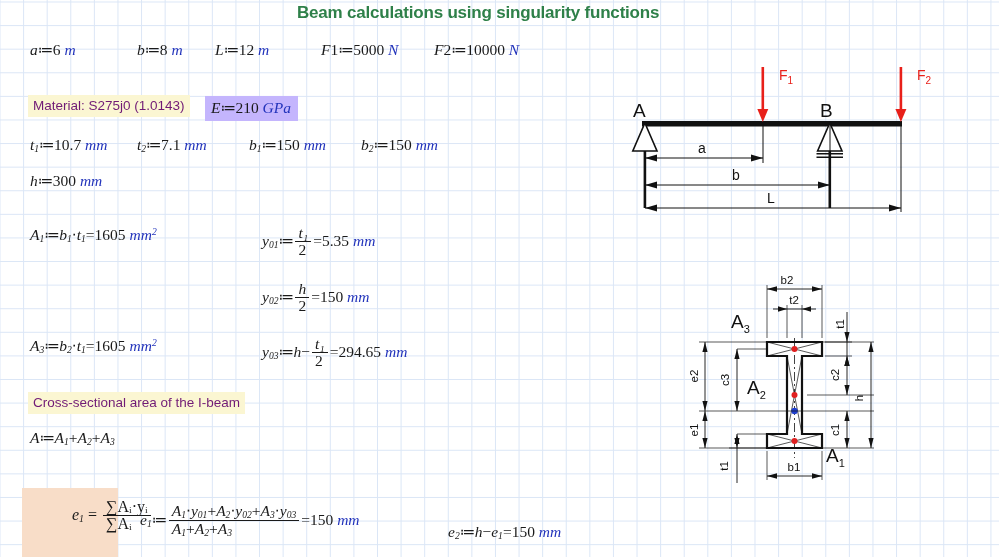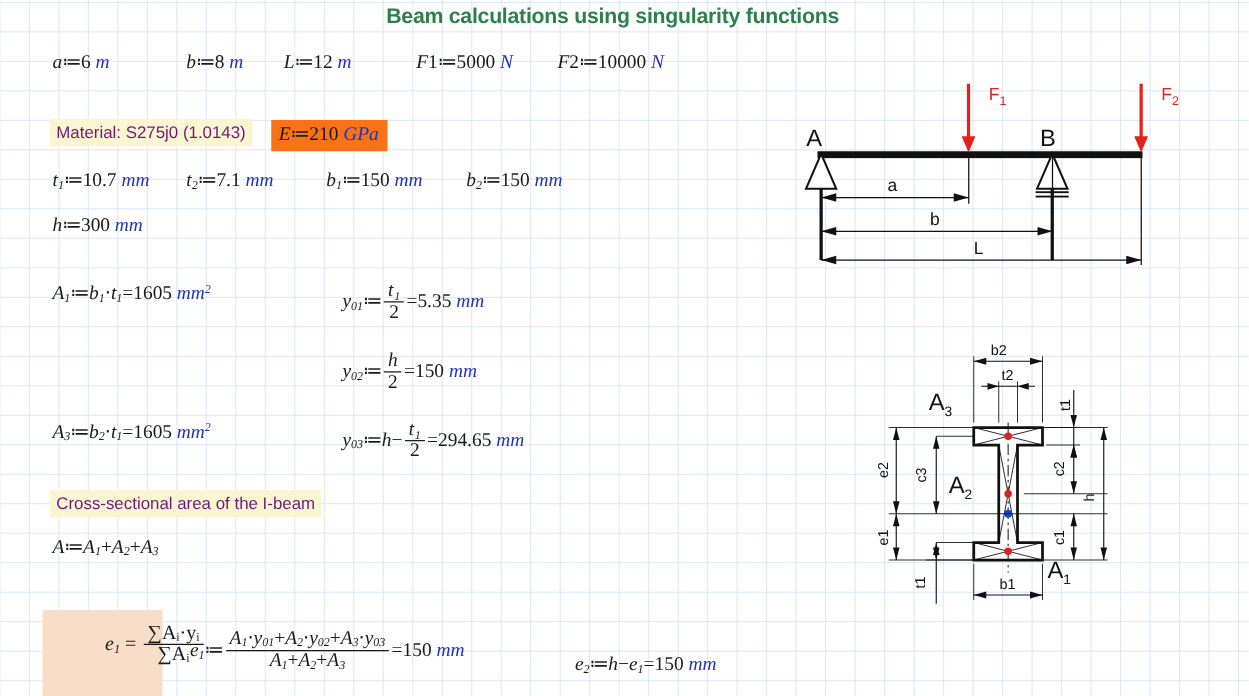--- a/index.html
+++ b/index.html
@@ -10,47 +10,47 @@
   }
   
   #grid{
     position:absolute;left:0;top:0;width:999px;height:557px;
     background-image:
       linear-gradient(to right, #dbe6f6 1px, transparent 1px),
       linear-gradient(to bottom, #dbe6f6 1px, transparent 1px);
     background-size:23.6px 23.6px;
     background-position:-0.5px 1.5px;
   }
-  #sheet{position:absolute;left:16px;top:0;width:867px;height:557px;}
+  #sheet{position:absolute;left:4px;top:0;width:867px;height:557px;}
 
   .abs{position:absolute;}
 
   
   .math{
     font-family:"Liberation Serif", serif;
     font-size:15.5px;color:#1a1a1a;white-space:nowrap;line-height:1;
   }
   .math i, .v{font-style:italic;}
   .unit{color:#2233bb;font-style:italic;font-family:"Liberation Serif",serif;}
   .num{font-style:normal;}
   sub{font-size:.62em;vertical-align:-0.22em;font-style:italic;}
   sup{font-size:.62em;vertical-align:0.55em;font-style:normal;}
   .assign{font-style:normal;letter-spacing:-0.5px;}
   .op{font-style:normal;}
   .dot{font-style:normal;}
 
   
-  .frac{display:inline-block;vertical-align:middle;text-align:center;
+  .frac{display:inline-block;vertical-align:middle;text-align:left;
         margin:0 2px;position:relative;top:-0.05em;}
   .frac .nu{display:block;padding:0 3px;}
   .frac .de{display:block;border-top:1.2px solid #1a1a1a;padding:0 3px;}
 
   
   .hl-yellow{background:#fbf6d2;}
-  .hl-green{background:#f97316;}
+  .hl-green{background:#c4b5fd;}
   .hl-peach{background:#f8ddc8;}
 
   .title{
     font-family:"Liberation Sans", sans-serif;
     font-weight:bold;font-size:17px;color:#2e8049;letter-spacing:-0.2px;
     white-space:nowrap;
   }
   .plainlabel{
     font-family:"Liberation Sans", sans-serif;font-size:13.5px;color:#701a75;
     white-space:nowrap;

